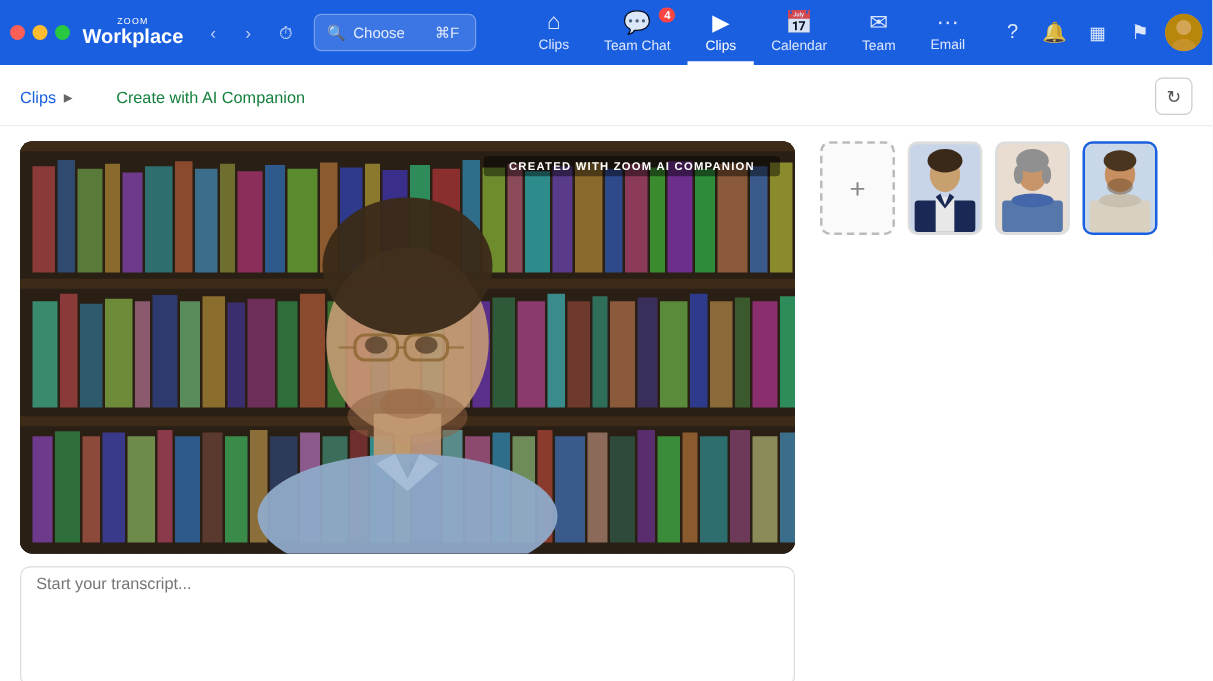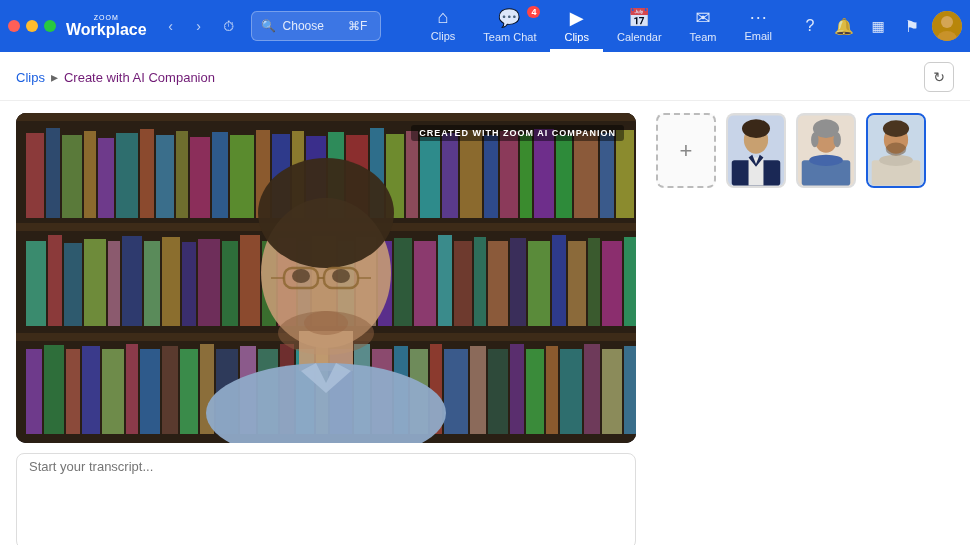--- a/index.html
+++ b/index.html
@@ -94,21 +94,21 @@
     .breadcrumb-bar {
       display: flex; align-items: center; justify-content: space-between;
       padding: 10px 16px 8px;
       border-bottom: 1px solid #eee;
     }
     .breadcrumb {
       display: flex; align-items: center; gap: 6px; font-size: 13px;
     }
     .breadcrumb-link { color: #1a5fe0; cursor: pointer; text-decoration: none; }
     .breadcrumb-sep { color: #666; font-size: 14px; }
-    .breadcrumb-current { color: #701a75; }
+    .breadcrumb-current { color: #15803d; margin-left: 29px; }
 
     .refresh-btn {
       width: 30px; height: 30px; border: 1px solid #ccc; border-radius: 6px;
       display: flex; align-items: center; justify-content: center;
       cursor: pointer; font-size: 14px; color: #555; background: #fff;
     }
 
     
     .main-layout {
       display: flex; gap: 0; padding: 12px 16px; flex: 1;
@@ -132,21 +132,21 @@
     }
     .shelf-bg {
       position: absolute; top: 0; left: 0; right: 0; bottom: 0;
       background: linear-gradient(to bottom, #2a1f14 0%, #3d2b1a 30%, #2a1f14 60%, #1e1510 100%);
       opacity: 0.8;
     }
 
     .video-watermark {
       position: absolute; top: 12px; right: 12px;
       background: rgba(0,0,0,0.45); color: #fff; font-size: 9px;
-      letter-spacing: 1px; padding: 3px 8px; border-radius: 3px;
+      letter-spacing: 1px; padding: 3px 20px; border-radius: 3px;
       font-weight: 600;
     }
 
     .transcript-area {
       width: 620px;
     }
     .transcript-input {
       width: 100%; height: 96px; border: 1px solid #ddd; border-radius: 8px;
       padding: 5px 12px; font-size: 13px; color: #aaa; resize: none;
       font-family: inherit; outline: none;

